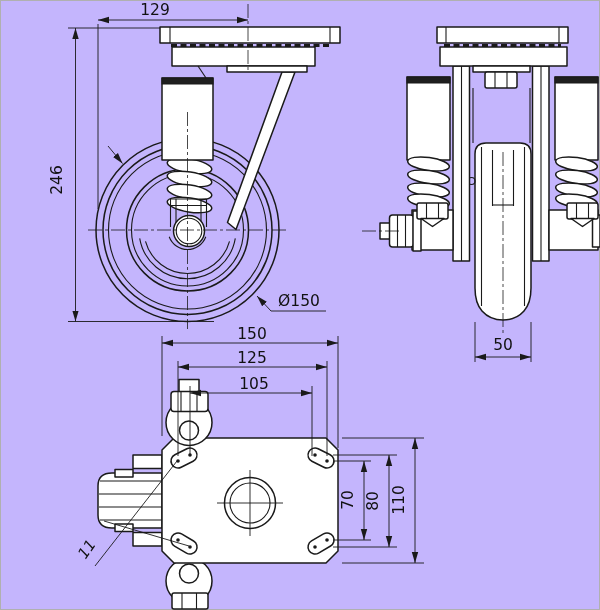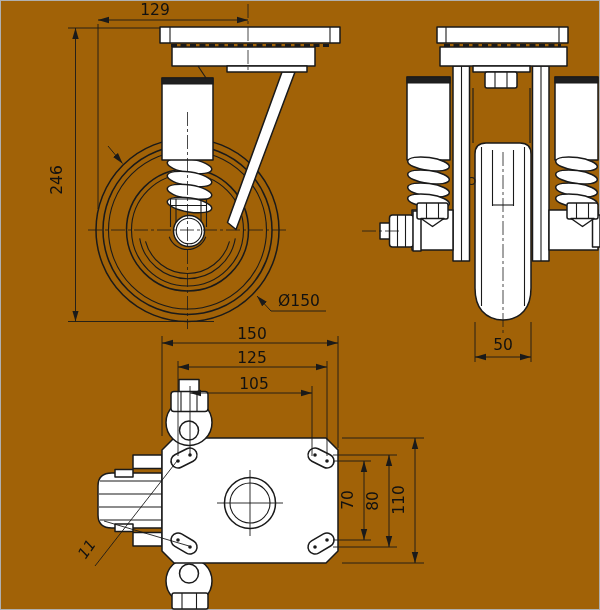--- a/index.html
+++ b/index.html
@@ -1,16 +1,16 @@
 <!DOCTYPE html>
 <html><head>
 <meta charset="utf-8">
 <style>
   html,body{margin:0;padding:0;background:#fff;}
-  .sheet{width:600px;height:610px;position:relative;background:#a16207;overflow:hidden;}
+  .sheet{width:600px;height:610px;position:relative;background:#c4b5fd;overflow:hidden;}
   svg{display:block;}
   .ol{stroke:#1a1a1a;stroke-width:1.5;fill:none;stroke-linejoin:round;}
   .ow{stroke:#1a1a1a;stroke-width:1.5;fill:#ffffff;stroke-linejoin:round;}
   .mid{stroke:#1a1a1a;stroke-width:1.1;fill:none;}
   .thin{stroke:#1a1a1a;stroke-width:0.9;fill:none;}
   .cl{stroke:#1a1a1a;stroke-width:0.8;stroke-dasharray:14 3 3 3;fill:none;}
   .gask{stroke:#1a1a1a;stroke-width:3;stroke-dasharray:6 3.5;fill:none;}
   .dark{fill:#1f1f1f;stroke:#1a1a1a;stroke-width:1;}
   .dimtext{font-family:"DejaVu Sans",sans-serif;font-size:15.5px;fill:#111;}
   .slottext{font-family:"DejaVu Sans",sans-serif;font-size:15px;font-style:italic;fill:#111;}

